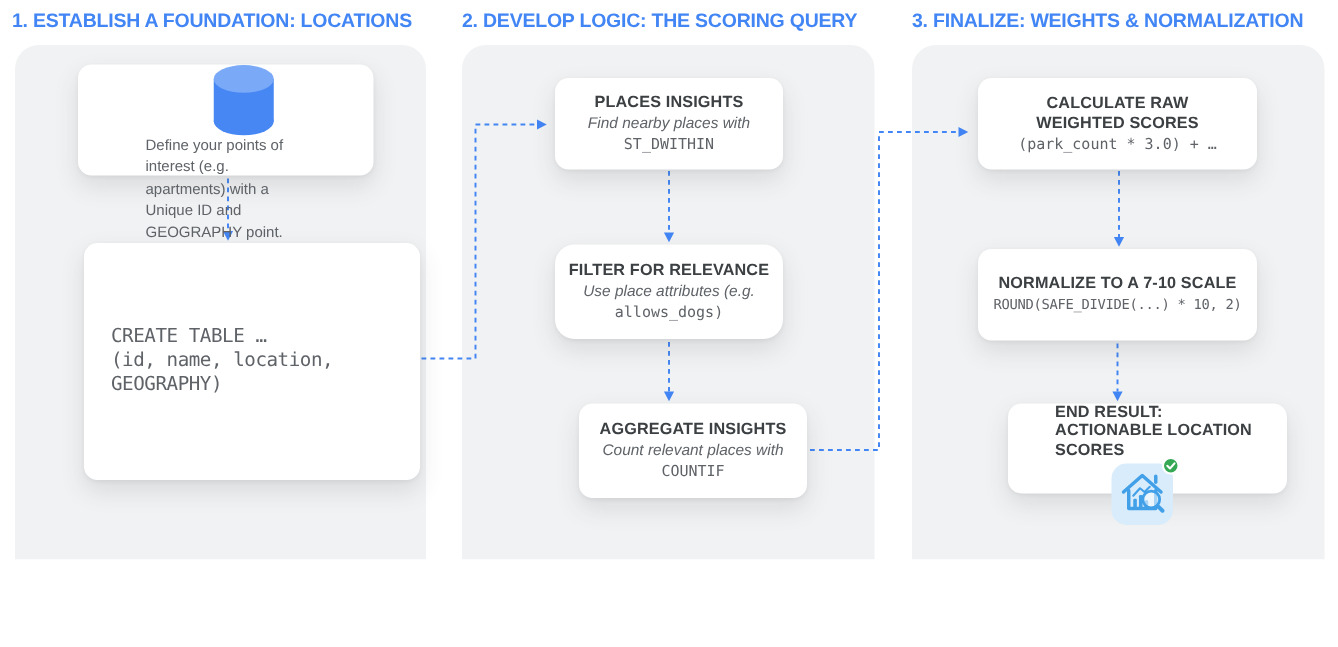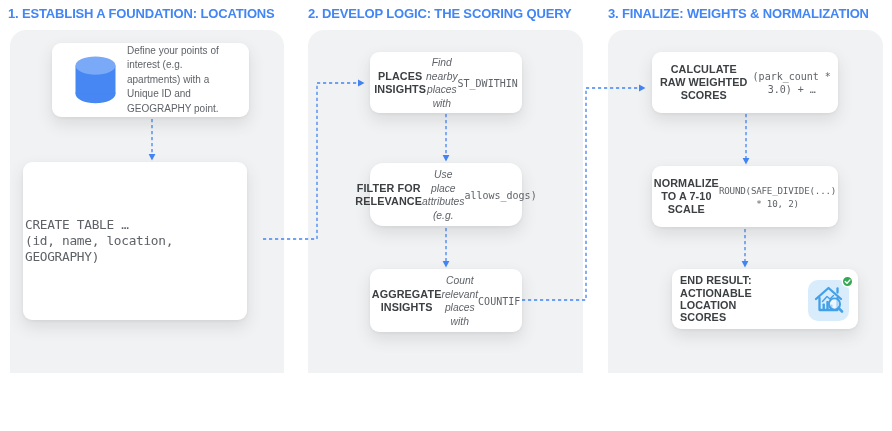--- a/index.html
+++ b/index.html
@@ -13,44 +13,45 @@
   }
   .panel {
     position:absolute; top:30px; height:387px; background:#f1f2f3;
     border-radius:16px; z-index:0;
   }
   .arrow-layer { position:absolute; left:0; top:0; z-index:1; }
   .card {
     position:absolute; background:#ffffff; border-radius:9px; z-index:2;
     box-shadow:0 7px 16px rgba(60,64,67,0.13), 0 1px 3px rgba(60,64,67,0.07);
     box-sizing:border-box;
+    flex-direction:column;
   }
   .center-card {
     display:flex; align-items:center; justify-content:center;
     text-align:center; padding:4px 5px;
   }
   .card-title { font-size:10.8px; font-weight:bold; color:#3c4043; letter-spacing:0.1px; line-height:13px; }
   .card-body  { font-size:10.3px; color:#5f6368; line-height:13.5px; margin-top:1px;font-style:italic; }
   .card-code  { font-family:"DejaVu Sans Mono", monospace; font-size:10px; color:#5f6368; line-height:13px; margin-top:1px; }
   .card-code.small { font-size:9.2px; letter-spacing:-0.2px; }
 
   
   .define-card { left:52px; top:43px; width:197px; height:74px; display:flex; align-items:center; }
   .db-icon-wrap { margin-left:23px; flex:0 0 auto; display:flex; }
   .define-text { margin-left:11px; width:118px; font-size:10px; line-height:14.4px; color:#5f6368; }
   .create-card {
-    left:23px; top:162px; width:224px; height:158px;
-    display:flex; flex-direction:column; justify-content:center; padding-left:2px;
+    left:56px; top:162px; width:224px; height:158px;
+    display:flex; flex-direction:column; justify-content:center; padding-left:18px;
   }
   .create-line { font-family:"DejaVu Sans Mono", monospace; font-size:12.8px; color:#5f6368; line-height:16.3px; letter-spacing:-0.3px; }
 
   
   .places-card    { left:370px; top:52px;  width:152px; height:61px; }
   .filter-card    { left:370px; top:163px; width:152px; height:63px;border-radius:13px; }
-  .aggregate-card { left:370px; top:269px; width:152px; height:63px; }
+  .aggregate-card { left:386px; top:269px; width:152px; height:63px; }
 
   
   .calc-card { left:652px; top:52px;  width:186px; height:61px; }
   .norm-card { left:652px; top:166px; width:186px; height:61px; }
   .end-card  { left:652px; top:269px; width:186px; height:60px; display:flex; align-items:center;margin-left:20px; }
   .end-text  { padding-left:8px; flex:1; }
   .end-line  { font-size:10.8px; font-weight:bold; color:#3c4043; line-height:12.4px; letter-spacing:0.1px; }
   .end-icon-wrap { flex:0 0 auto; margin-right:4px; margin-top:-2px; display:flex; }
 </style>
 </head>

